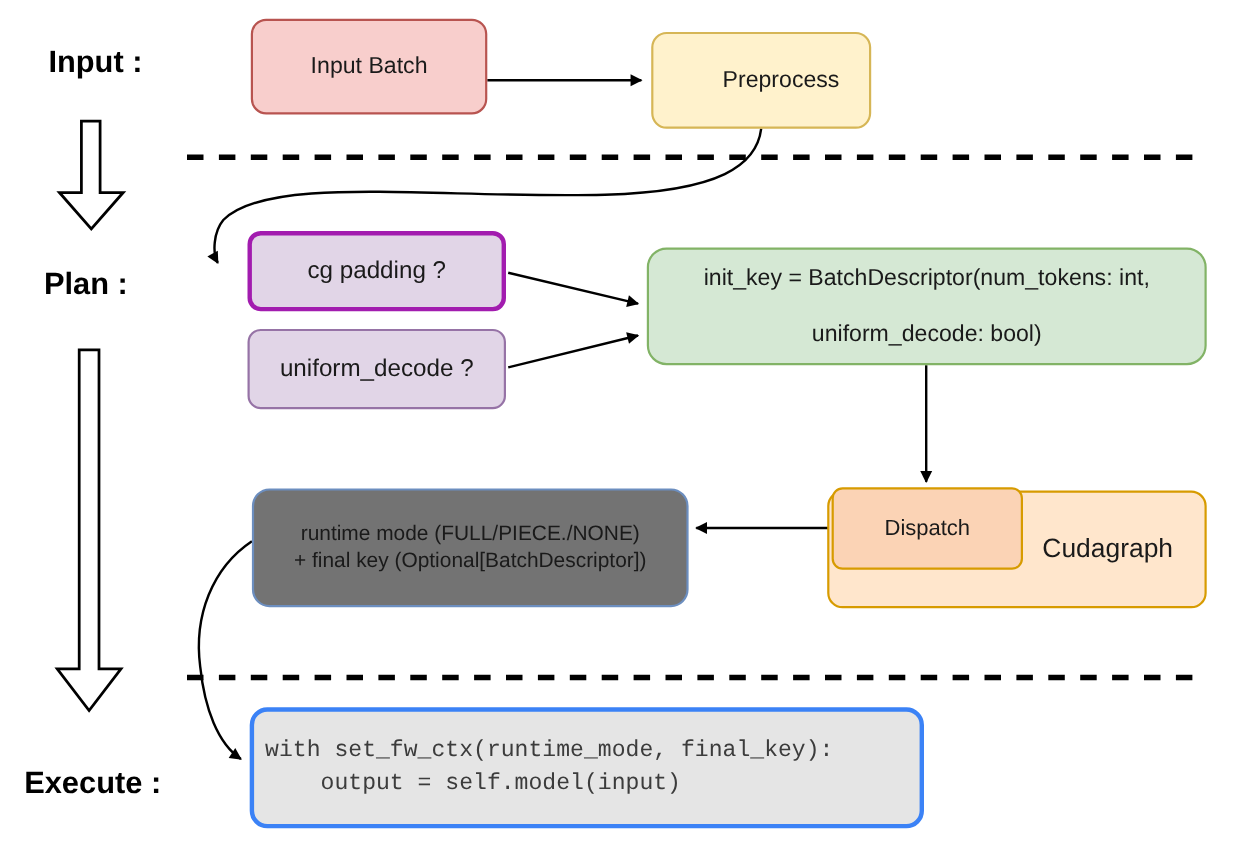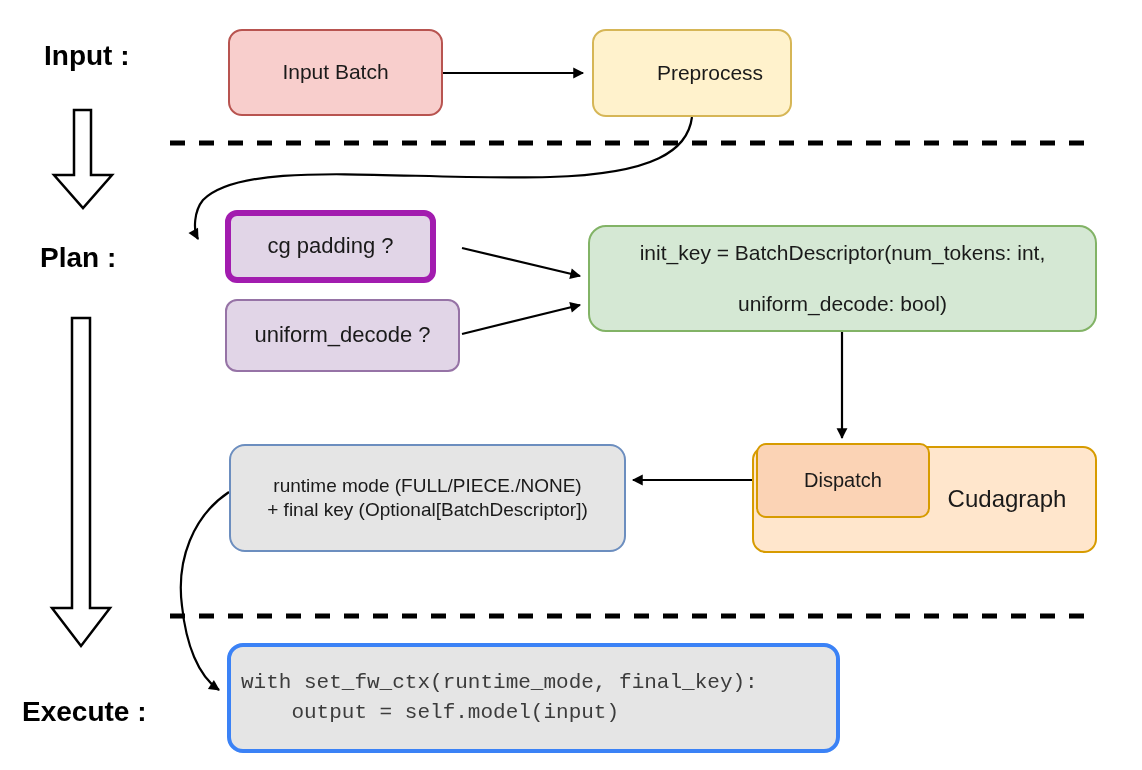--- a/index.html
+++ b/index.html
@@ -7,30 +7,30 @@
     position:relative;width:1142px;height:770px;background:#ffffff;
     font-family:"Liberation Sans", sans-serif;color:#1a1a1a;overflow:hidden;
   }
   svg.layer{position:absolute;left:0;top:0;width:1142px;height:770px;pointer-events:none;}
   .stage-label{position:absolute;font-weight:bold;font-size:28px;color:#000;white-space:nowrap;}
   .box{
     position:absolute;box-sizing:border-box;display:flex;flex-direction:column;
     align-items:center;justify-content:center;text-align:center;line-height:1.28;
   }
   .box div{white-space:nowrap;}
-  .b-input-batch {left:228px;top:29px;width:215px;height:87px;background:#f8cecc;border:2px solid #b85450;border-radius:14px;font-size:21px;}
+  .b-input-batch {left:228px;top:17px;width:215px;height:87px;background:#f8cecc;border:2px solid #b85450;border-radius:14px;font-size:21px;}
   .b-preprocess  {left:592px;top:29px;width:200px;height:88px;background:#fff2cc;border:2px solid #d6b656;border-radius:14px;font-size:21px;padding-left:36px;}
-  .b-cg-padding  {left:225px;top:210px;width:211px;height:73px;background:#e1d5e7;border:6px solid #a21caf;border-radius:12px;font-size:22px;}
+  .b-cg-padding  {left:225px;top:210px;width:235px;height:73px;background:#e1d5e7;border:4px solid #a21caf;border-radius:12px;font-size:22px;}
   .b-uniform     {left:225px;top:299px;width:235px;height:73px;background:#e1d5e7;border:2px solid #9673a6;border-radius:12px;font-size:22px;}
   .b-init-key    {left:588px;top:225px;width:509px;height:107px;background:#d5e8d4;border:2px solid #82b366;border-radius:18px;font-size:21px;gap:24px;}
   .b-cudagraph   {left:752px;top:446px;width:345px;height:107px;background:#ffe6cc;border:2px solid #d79b00;border-radius:14px;font-size:24px;
                   flex-direction:row;justify-content:flex-end;z-index:1;padding-left:47px;}
   .b-cudagraph .inner-text{width:176px;text-align:center;}
   .b-dispatch    {left:756px;top:443px;width:174px;height:75px;background:#fbd3b5;border:2px solid #d79b00;border-radius:10px;font-size:20px;z-index:2;}
-  .b-runtime     {left:229px;top:444px;width:397px;height:108px;background:#e5e5e5;border:2px solid #6c8ebf;border-radius:16px;font-size:19px;}
+  .b-runtime     {left:229px;top:444px;width:397px;height:108px;background:#737373;border:2px solid #6c8ebf;border-radius:16px;font-size:19px;}
   .b-execute     {left:227px;top:643px;width:613px;height:110px;background:#e5e5e5;border:4px solid #3b82f6;border-radius:16px;
                   font-family:"Liberation Mono","DejaVu Sans Mono",monospace;font-size:21px;color:#3c3c3c;
                   align-items:flex-start;padding-left:10px;line-height:1.42;}
   .b-execute div{white-space:pre;text-align:left;}
 </style>
 </head>
 <body>
 
 <div class="canvas">
 

